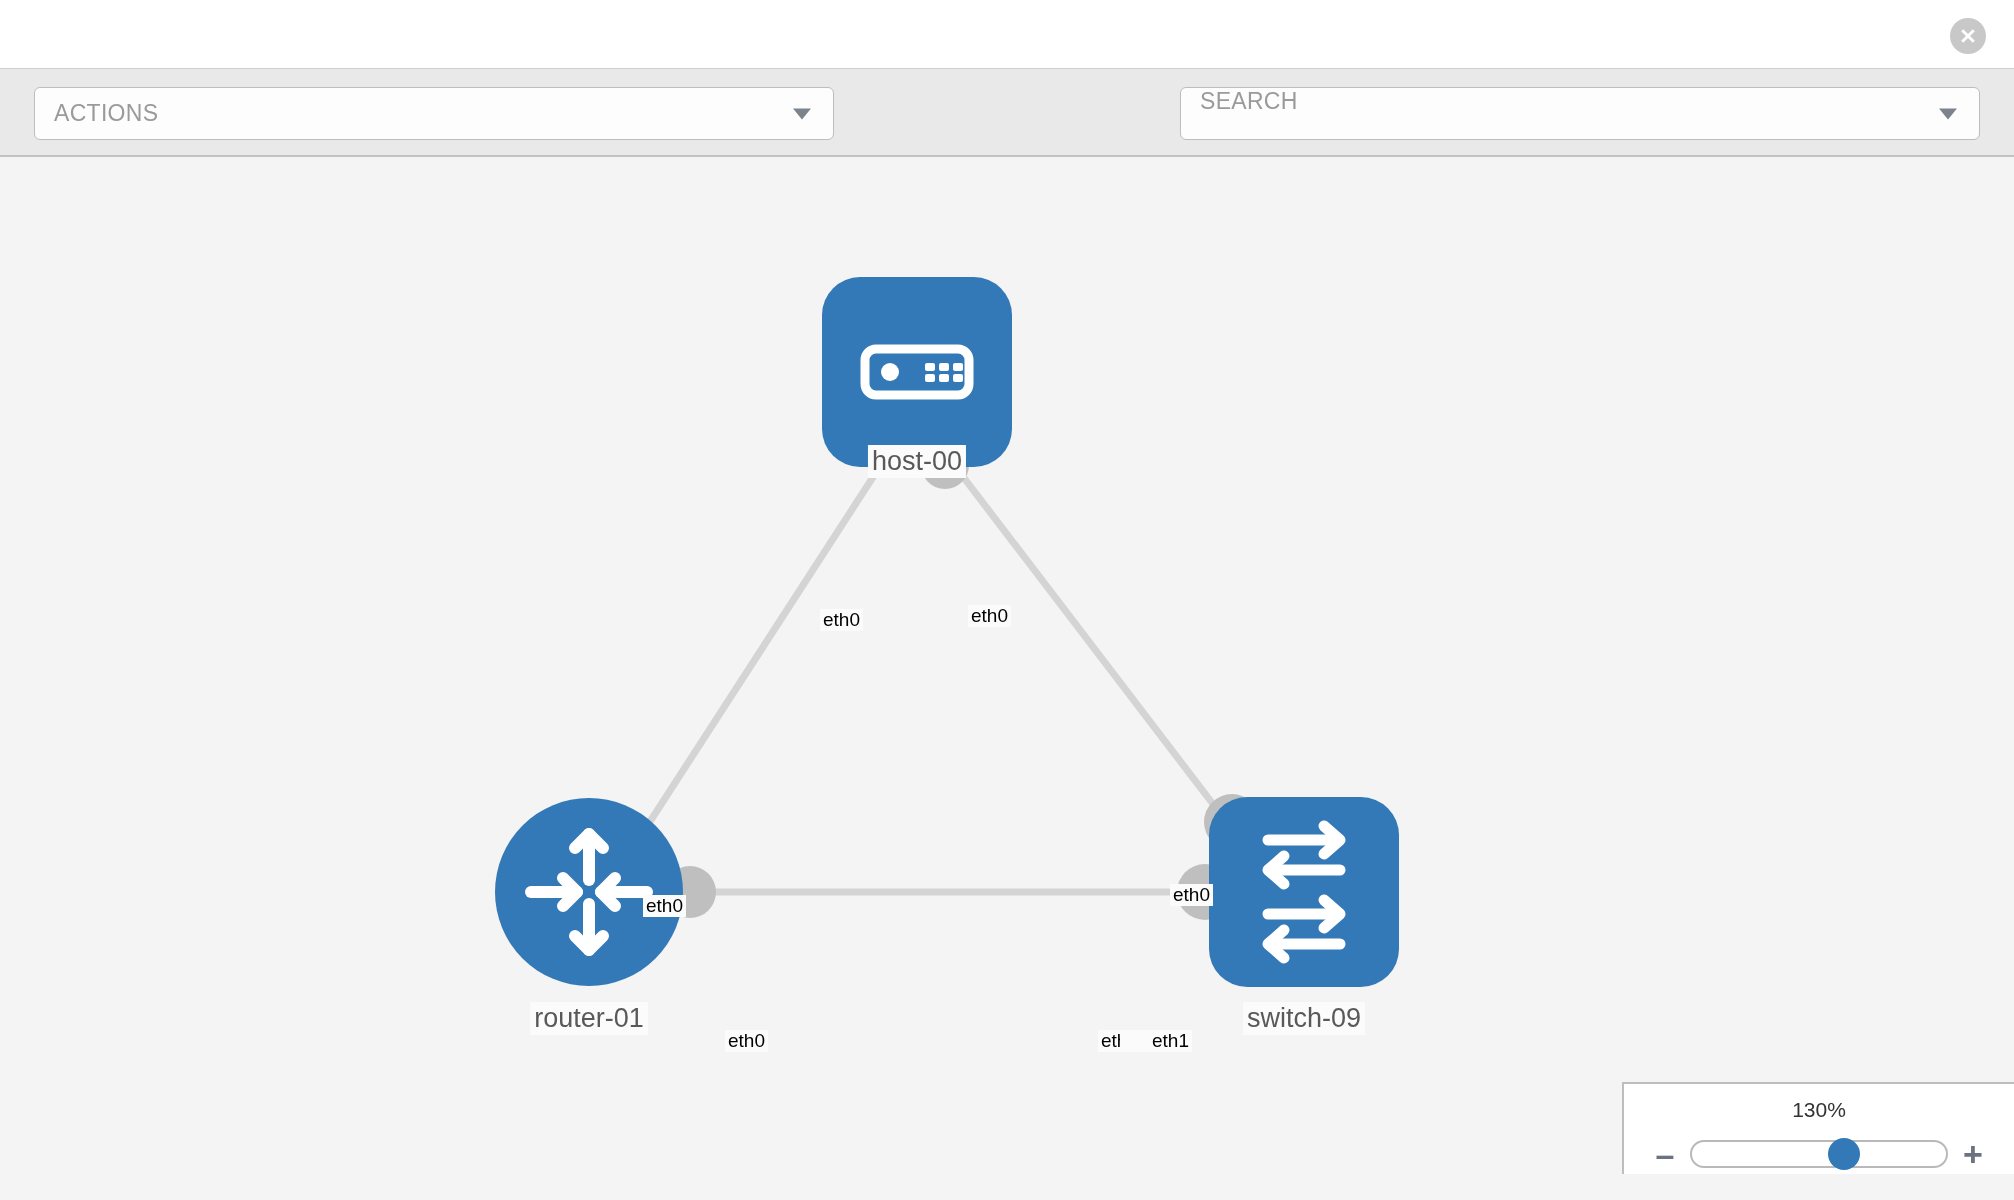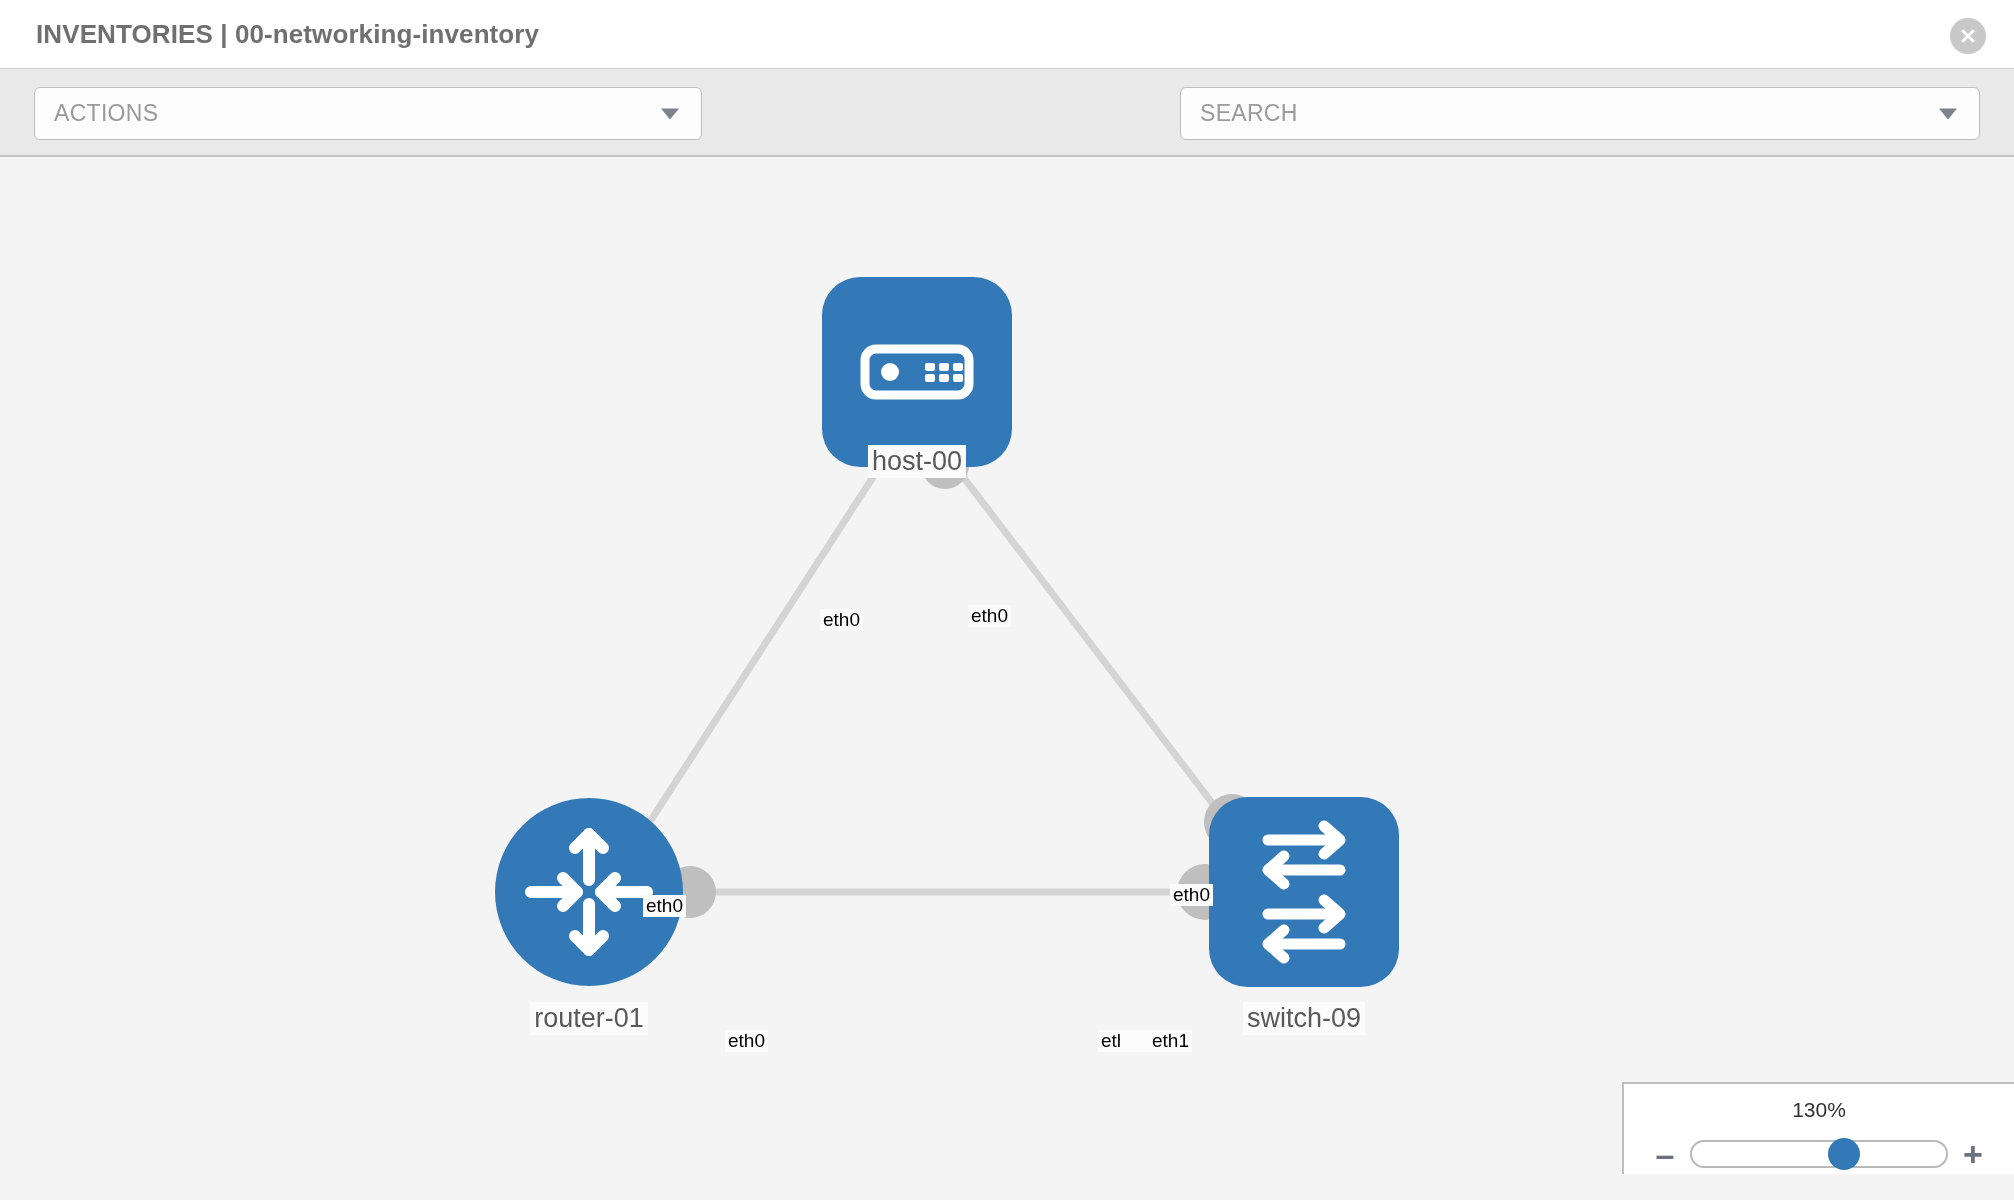--- a/index.html
+++ b/index.html
@@ -42,21 +42,21 @@
   .toolbar {
     position: absolute; top: 68px; left: 0;
     width: 2014px; height: 89px;
     background: #e9e9e9;
     border-top: 1px solid #cfcfcf;
     border-bottom: 2px solid #c2c2c2;
   }
   .actions-select {
     position: absolute;
     left: 34px; top: 18px;
-    width: 668px; height: 53px;
+    width: 800px; height: 53px;
     background: #fdfdfd;
     border: 1px solid #bdbdbd;
     border-radius: 6px;
     display: flex; align-items: center;
     cursor: pointer;
   }
   .actions-label {
     margin-left: 19px;
     font-size: 23px;
     color: #9a9a9a;
@@ -80,21 +80,21 @@
   #icon-wrench { left: 1042px; }
   #icon-key    { left: 1110px; }
 
   .search-box {
     position: absolute;
     left: 1180px; top: 18px;
     width: 800px; height: 53px;
     background: #fdfdfd;
     border: 1px solid #bdbdbd;
     border-radius: 6px;
-    display: flex; align-items: center;
+    display: flex; align-items: flex-start;
     cursor: text;
   }
   .search-label {
     margin-left: 19px;
     font-size: 23px;
     color: #9a9a9a;
     letter-spacing: 0.3px;
   }
 
   
@@ -177,21 +177,20 @@
     transform: translate(-50%, -50%);
     cursor: grab;
   }
 </style>
 </head>
 <body>
 
 <div id="app">
 
   <div class="header">
-    <div class="header-title">INVENTORIES | 00-networking-inventory</div>
     <div class="close-btn">
       <svg width="22" height="22" viewBox="0 0 22 22" aria-hidden="true">
         <path d="M6.2 4.2 L11 9 L15.8 4.2 L17.8 6.2 L13 11 L17.8 15.8 L15.8 17.8 L11 13 L6.2 17.8 L4.2 15.8 L9 11 L4.2 6.2 Z" fill="#ffffff"></path>
       </svg>
     </div>
   </div>
 
   <div class="toolbar">
 
     <div class="actions-select">

